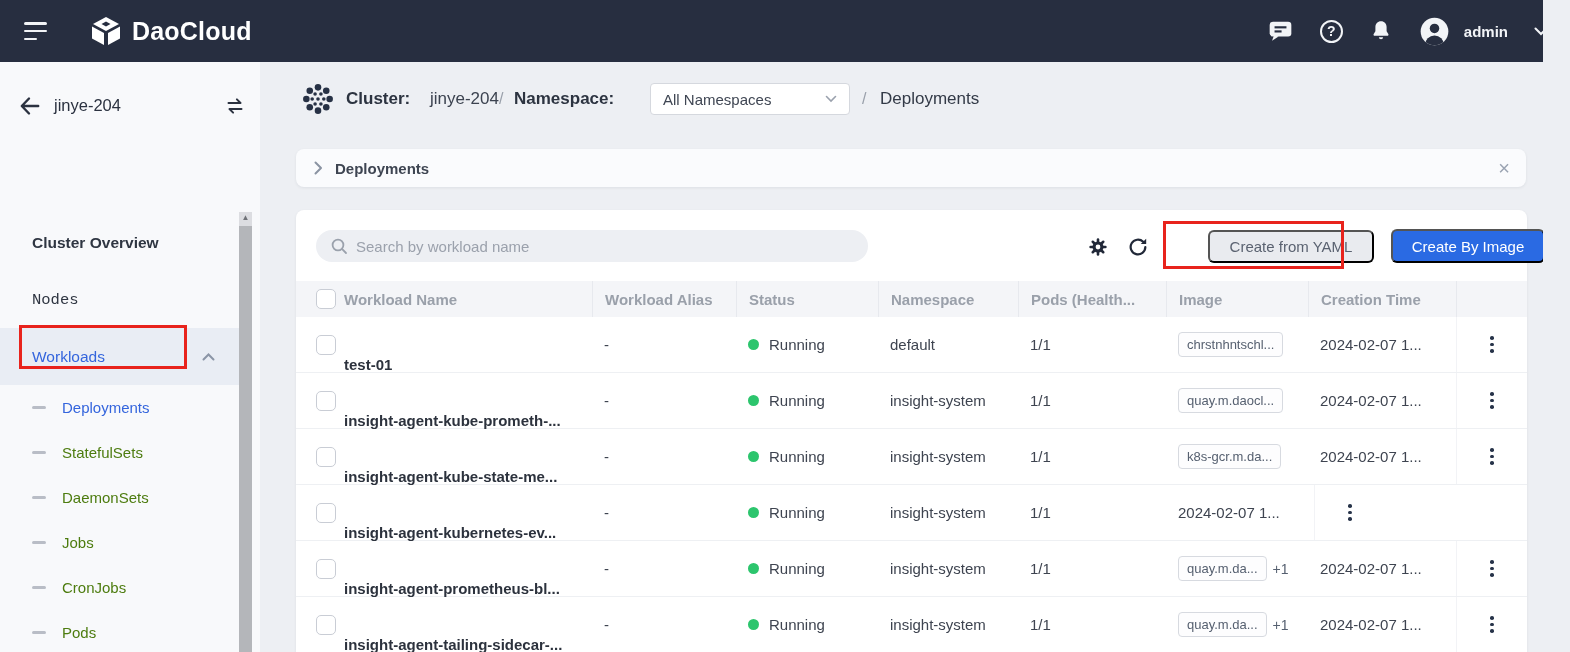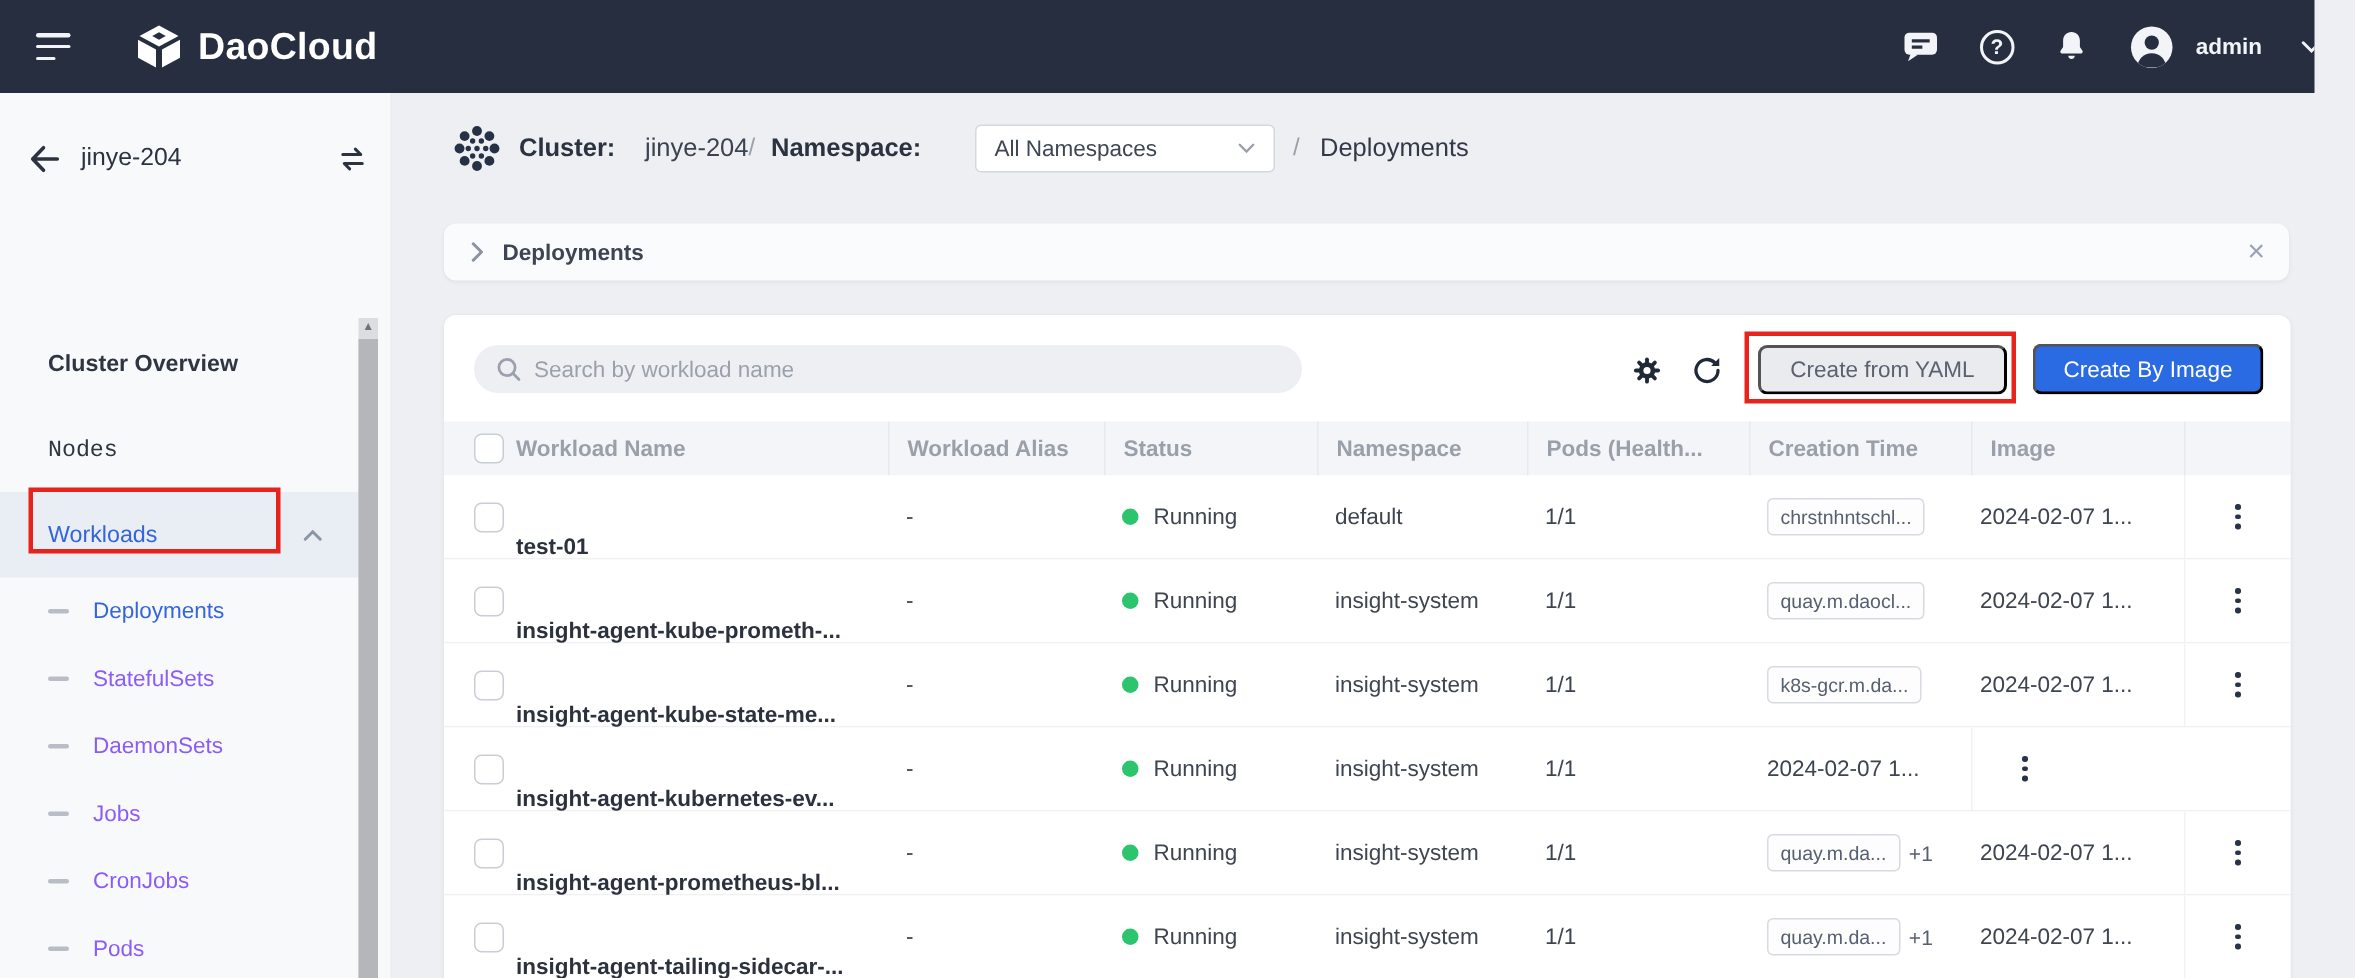--- a/index.html
+++ b/index.html
@@ -25,21 +25,21 @@
 
   
   .sidebar { position:absolute; left:0; top:62px; width:260px; height:590px; background:#f8f9fb; z-index:5; }
   .side-head { position:absolute; left:0; top:0; width:260px; height:88px; }
   .side-back { position:absolute; left:18px; top:32px; width:24px; height:24px; cursor:pointer; }
   .side-title { position:absolute; left:54px; top:34px; font-size:16.5px; color:#2b3240; }
   .side-refresh { position:absolute; left:224px; top:33px; width:22px; height:22px; cursor:pointer; }
   .side-item { position:absolute; left:0; width:239px; display:flex; align-items:center; cursor:pointer; }
   .side-parent { padding-left:32px; font-size:15.5px; color:#2f3642; }
   .side-parent.active { background:#e9edf4; color:#3465dd; }
-  .side-child { padding-left:32px; font-size:15px; color:#8b5cf6; }
+  .side-child { padding-left:32px; font-size:15px; color:#4d7c0f; }
   .side-child .dash { width:14px; height:3px; background:#b9bdc6; border-radius:2px; margin-right:16px; flex:none; }
   .side-child.active-child { color:#3465dd; }
   .chev-up { margin-left:auto; margin-right:24px; }
   .side-scroll-track { position:absolute; left:239px; top:150px; width:13px; height:502px; background:#dcdde1; z-index:6; }
   .side-scroll-arrow { position:absolute; left:0; top:1px; width:13px; text-align:center; font-size:8px; color:#6f7277; }
   .side-scroll-thumb { position:absolute; left:0; top:14px; width:13px; height:471px; background:#b4b6ba; }
 
   
   .hdr-label { font-weight:bold; font-size:17px; color:#2c3340; }
   .hdr-val { font-size:17px; color:#3c4350; }
@@ -58,21 +58,21 @@
   .card { position:absolute; left:296px; top:210px; width:1231px; height:442px; background:#fff;
     border-radius:8px 8px 0 0; box-shadow:0 1px 3px rgba(40,50,70,.08); z-index:3; }
   .toolbar { position:absolute; left:0; top:18px; width:1231px; height:36px; }
   .searchbox { position:absolute; left:20px; top:2px; width:552px; height:32px; background:#edeff3;
     border-radius:16px; display:flex; align-items:center; padding:0 14px; }
   .searchbox input { border:none; outline:none; background:transparent; font-family:inherit;
     font-size:15px; color:#4a5160; margin-left:8px; width:470px; }
   .searchbox input::placeholder { color:#9ba1ac; }
   .tool-icon { position:absolute; top:8px; width:22px; height:22px; cursor:pointer; }
   .btn { position:absolute; display:flex; align-items:center; justify-content:center;
-    font-size:15px; border-radius:6px; cursor:pointer; font-family:inherit; }
+    font-size:15px; border-radius:6px; cursor:pointer; font-family:inherit;margin-left:36px; }
   .btn-yaml { left:876px; top:2px; width:166px; height:33px; background:#e9ebef; color:#5a6270; }
   .btn-image { left:1059px; top:1px; width:154px; height:34px; background:#2a6ae3; color:#fff; }
 
   
   .thead { position:absolute; left:0; top:71px; width:1231px; height:36px; background:#f4f5f8; display:flex; }
   .thead .th { display:flex; align-items:center; font-size:15px; font-weight:bold; color:#9aa0aa; }
   .thead .th:nth-child(n+3) { border-left:1px solid #e7e9ee; }
   .tbody { position:absolute; left:0; top:107px; width:1231px; }
   .tr { display:flex; height:56px; border-bottom:1px solid #eef0f3; background:#fff; }
   .td { display:flex; align-items:center; font-size:15px; color:#3e4450; }
@@ -278,22 +278,22 @@
 
     <div class="thead">
       <div class="th c0">
           <span class="checkbox"></span>
         </div>
       <div class="th c1">Workload Name</div>
       <div class="th c2">Workload Alias</div>
       <div class="th c3">Status</div>
       <div class="th c4">Namespace</div>
       <div class="th c5">Pods (Health...</div>
+      <div class="th c6">Image</div>
       <div class="th c7">Creation Time</div>
-      <div class="th c6">Image</div>
       <div class="th c8"></div>
     </div>
 
     <div class="tbody">
 
       <div class="tr">
         <div class="td c0">
             <span class="checkbox"></span>
           </div>
         <div class="td c1">

